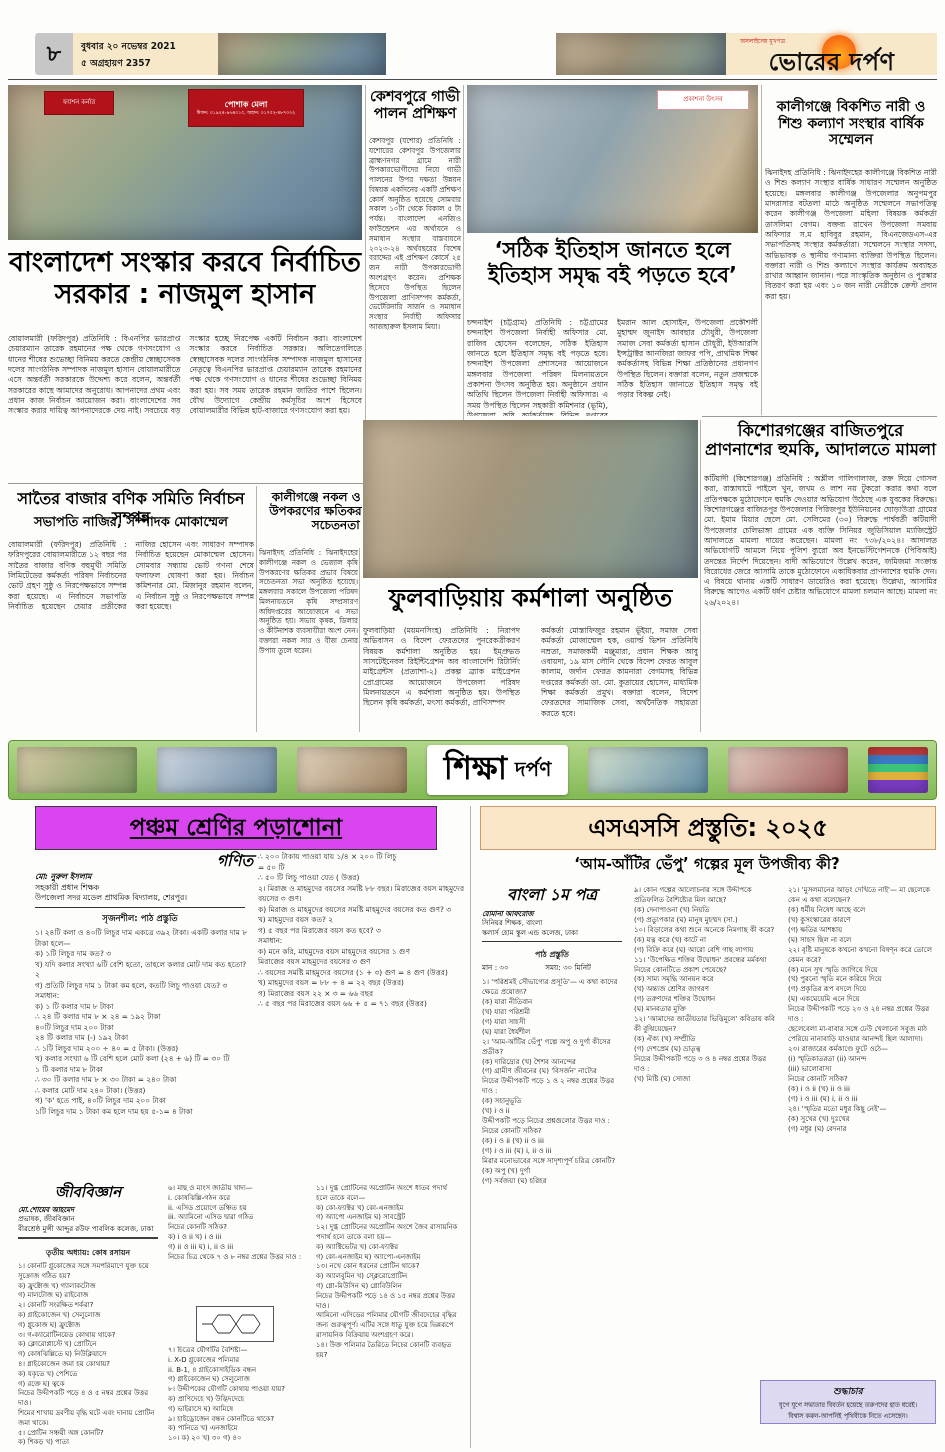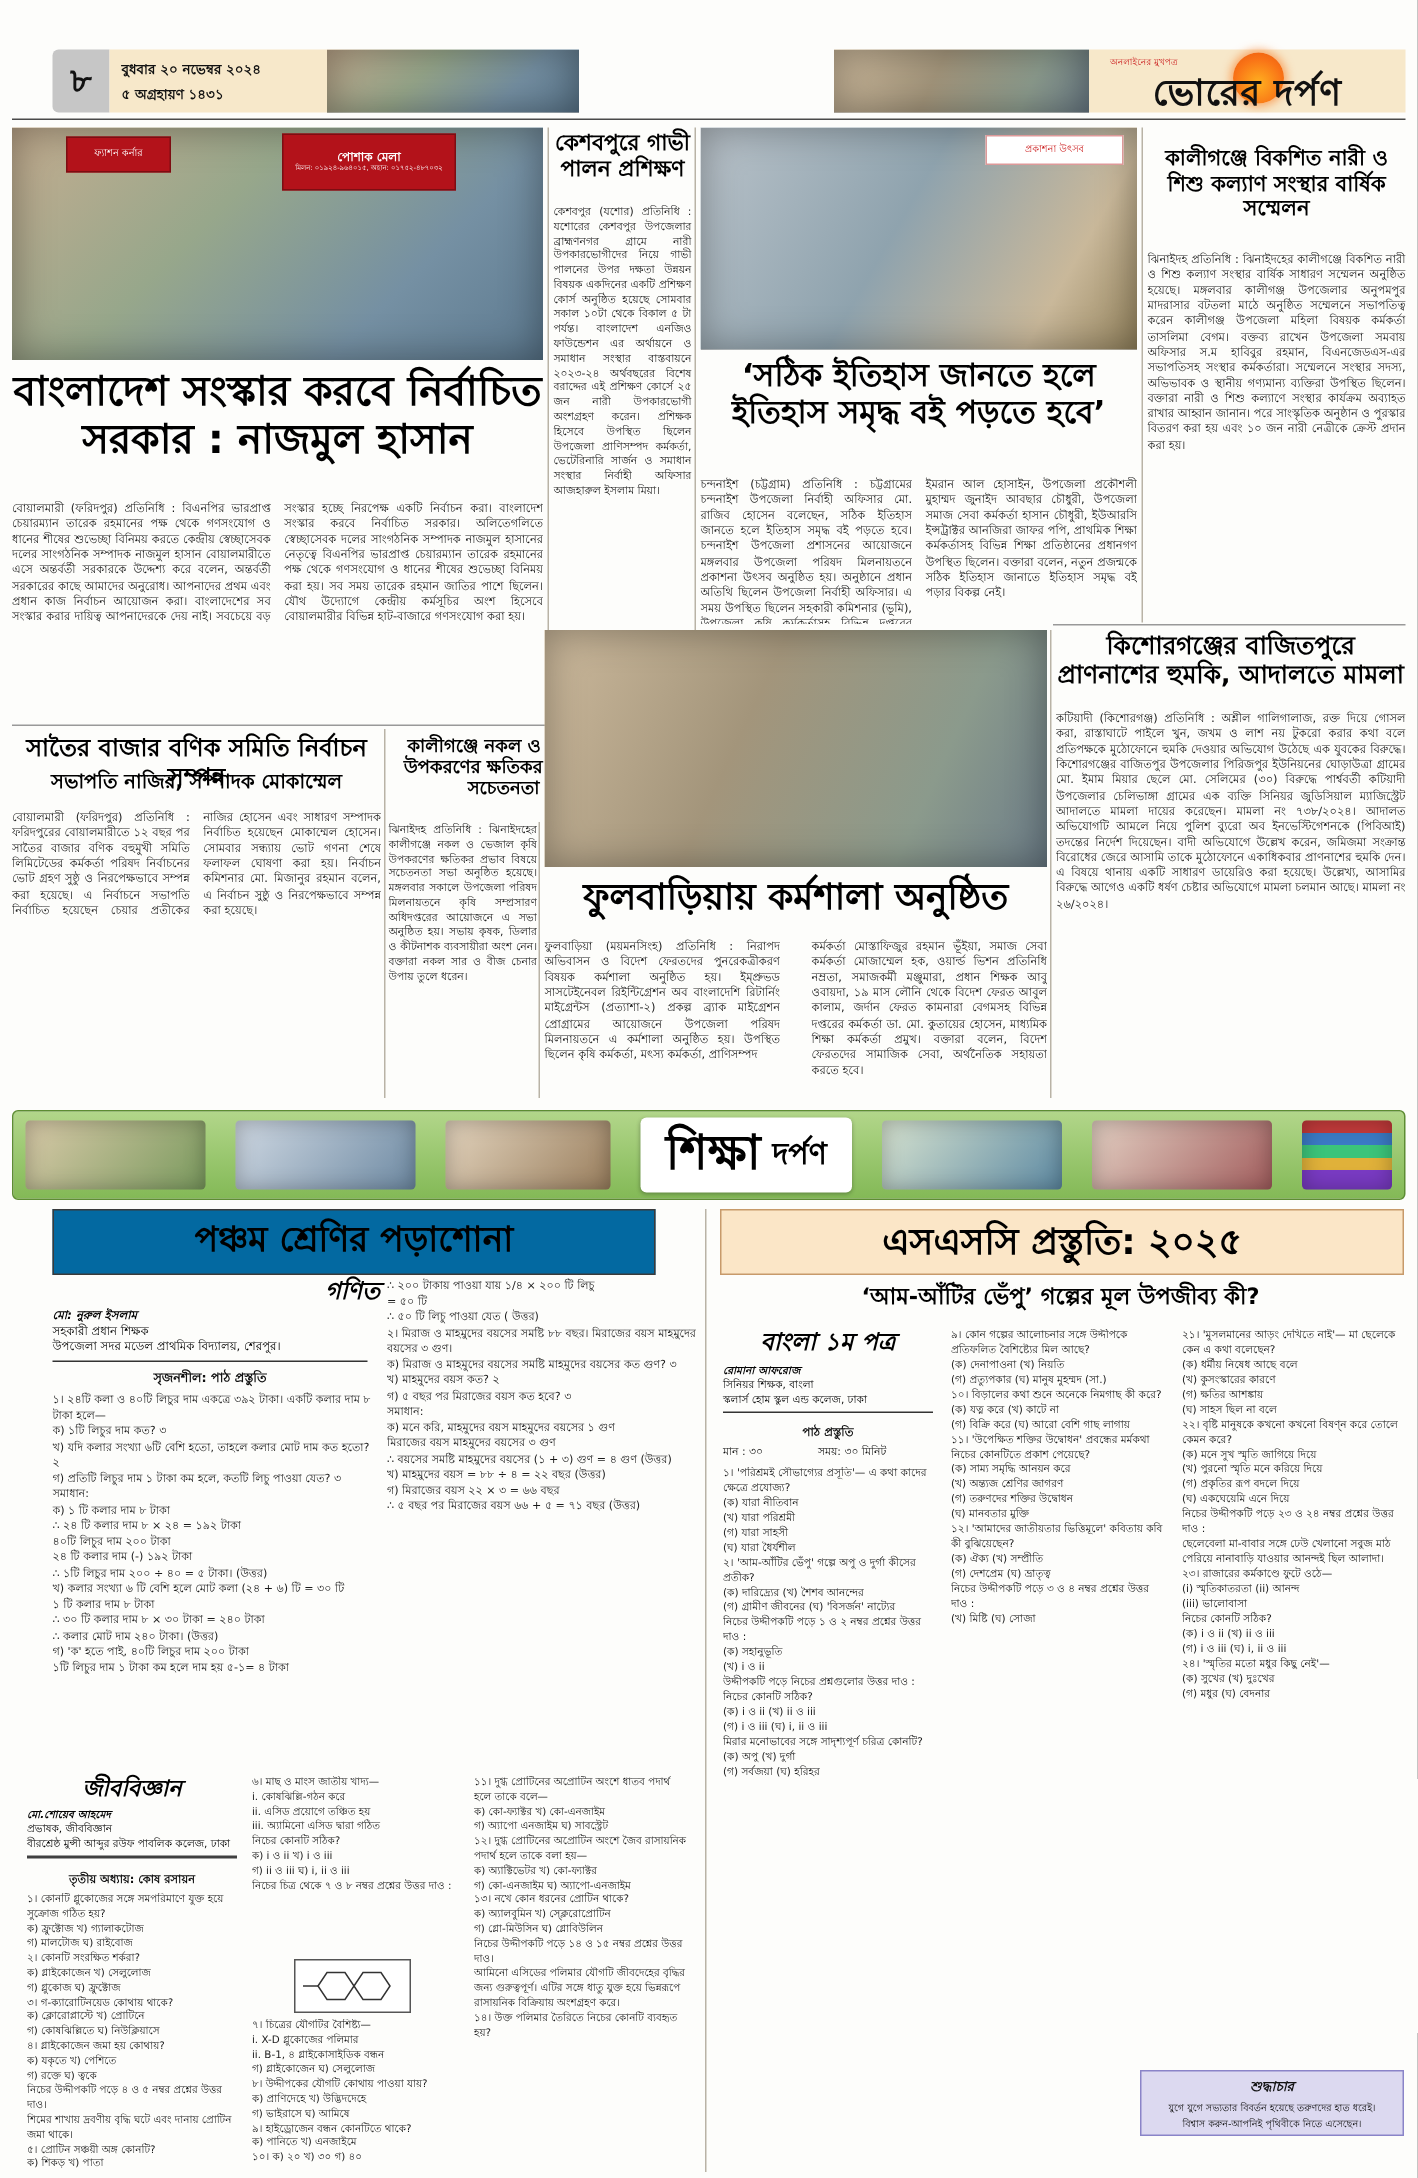--- a/index.html
+++ b/index.html
@@ -24,37 +24,37 @@
   .cream{background:#f7e8ca;}
   .masthead-title{font-weight:800;letter-spacing:.5px;}
   .authorblock{font-size:7.8px;line-height:1.35;color:#000;}
   .authorblock .nm{font-weight:700;font-style:italic;}
   .qcol{font-size:7.4px;line-height:1.42;color:#1a1a1a;}
   .centersm{font-weight:700;font-size:8.5px;text-align:center;}
   .sun{position:absolute;width:34px;height:34px;border-radius:50%;
        background:radial-gradient(circle at 50% 60%, #ffb020 0%, #f97316 60%, #ea580c 100%);
        box-shadow:0 0 6px 2px rgba(249,115,22,.55);}
   .bannertile{height:46px;border-radius:3px;box-shadow:inset 0 0 14px rgba(0,0,0,.3);}
-  .greenbox{background:#0369a1;border:1px solid #3a3a3a;}
+  .greenbox{background:#d946ef;border:1px solid #3a3a3a;text-decoration:underline;}
   .peachbox{background:#fbe6c7;border:1px solid #c79a6b;}
   .bluebox{background:#dcd9f0;border:1px solid #8a84c8;}
   .diagram{border:1px solid #555;background:#fff;display:flex;align-items:center;justify-content:center;}
 </style>
 </head>
 <body>
 
 <div id="page">
 
   <div class="abs" style="left:0;top:30px;width:945px;height:46px;">
     <div class="abs" style="left:35px;top:3px;width:38px;height:42px;background:#c6c6c6;border-radius:4px 0 0 4px;display:flex;align-items:center;justify-content:center;">
       <span style="font-size:22px;font-weight:700;">৮</span>
     </div>
     <div class="abs cream" style="left:73px;top:3px;width:145px;height:42px;padding:6px 8px;box-sizing:border-box;">
-      <div style="font-size:9px;font-weight:600;">বুধবার ২০ নভেম্বর ২০২৪</div>
-      <div style="font-size:9px;font-weight:600;margin-top:2px;">৫ অগ্রহায়ণ ১৪৩১</div>
+      <div style="font-size:9px;font-weight:600;">বুধবার ২০ নভেম্বর 2021</div>
+      <div style="font-size:9px;font-weight:600;margin-top:2px;">৫ অগ্রহায়ণ 2357</div>
     </div>
     <div class="abs photo" style="left:218px;top:3px;width:168px;height:42px;"></div>
     <div class="abs photo3" style="left:556px;top:3px;width:170px;height:42px;"></div>
     <div class="abs cream" style="left:726px;top:3px;width:211px;height:42px;">
       <div class="sun" style="left:96px;top:2px;"></div>
       <div class="abs" style="left:14px;top:3px;font-size:6px;color:#c22;">অনলাইনের মুখপত্র</div>
       <div class="abs masthead-title" style="left:0;top:10px;width:211px;text-align:center;font-size:24px;">ভোরের দর্পণ</div>
     </div>
   </div>
   <div class="abs hrule" style="left:8px;top:79px;width:929px;"></div>

